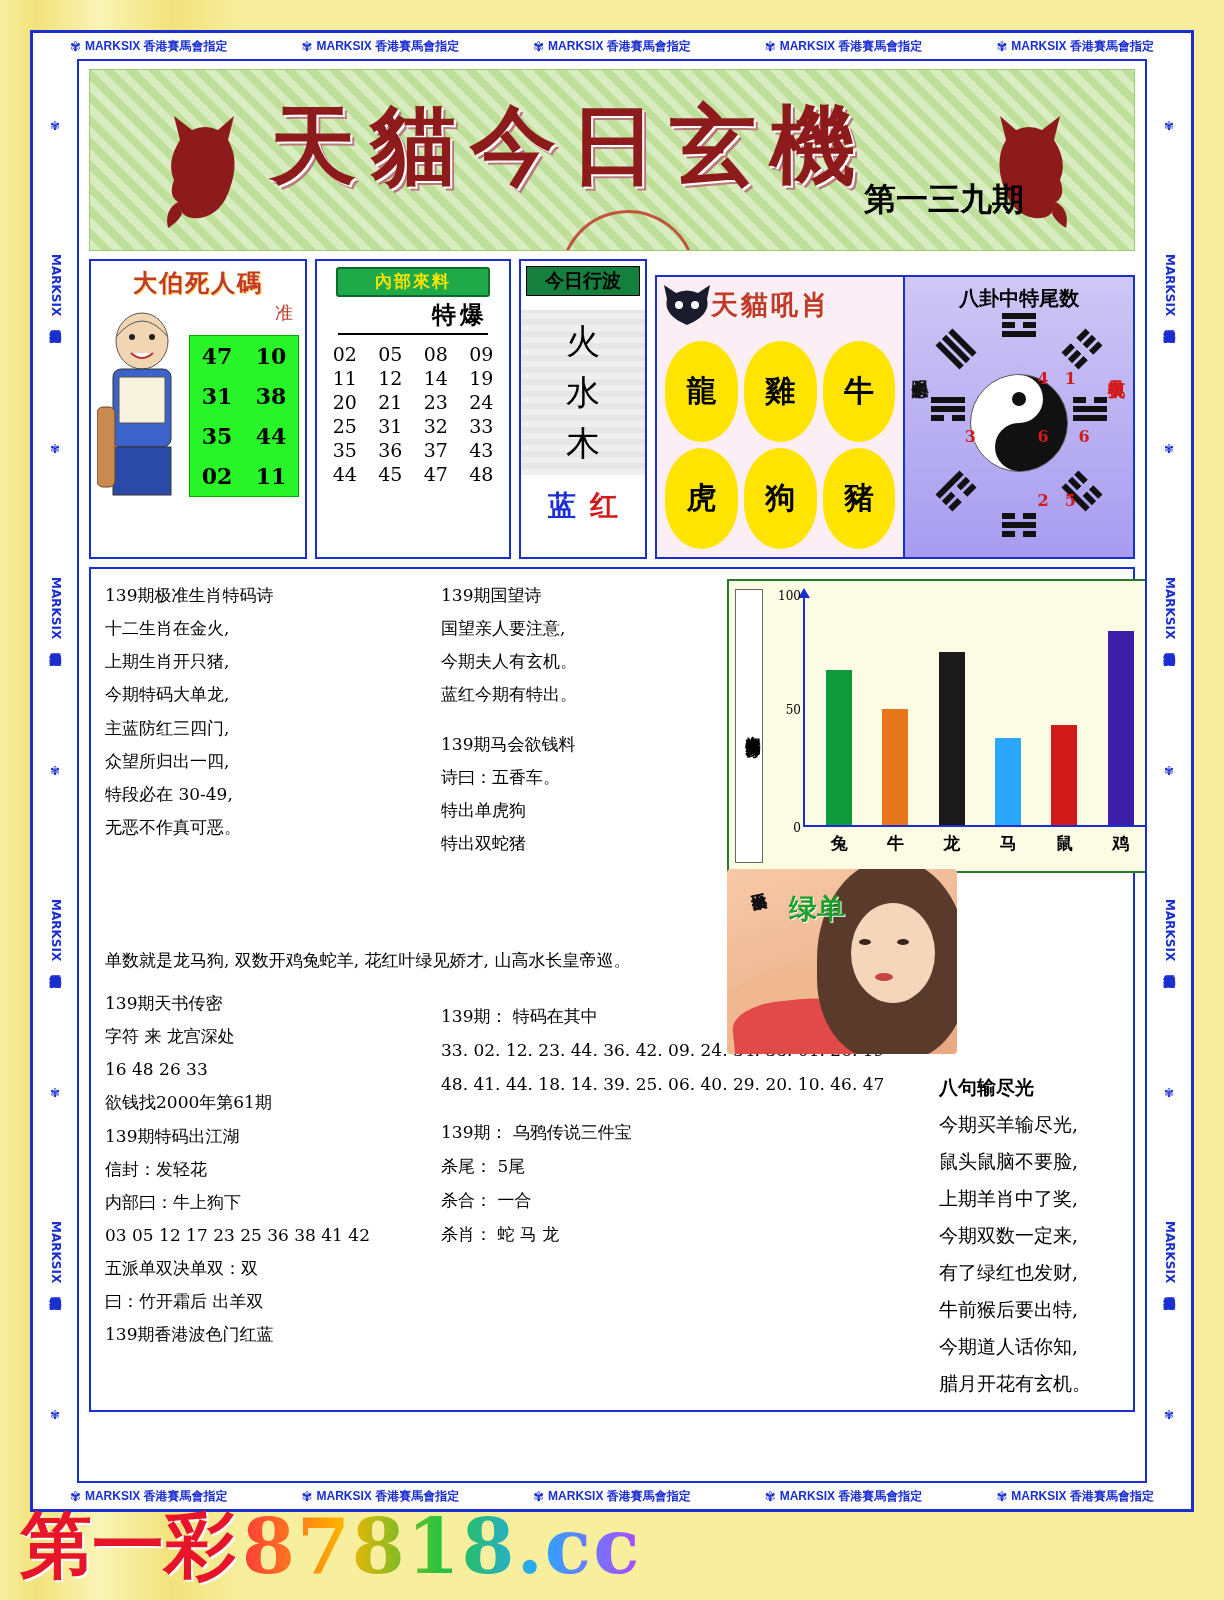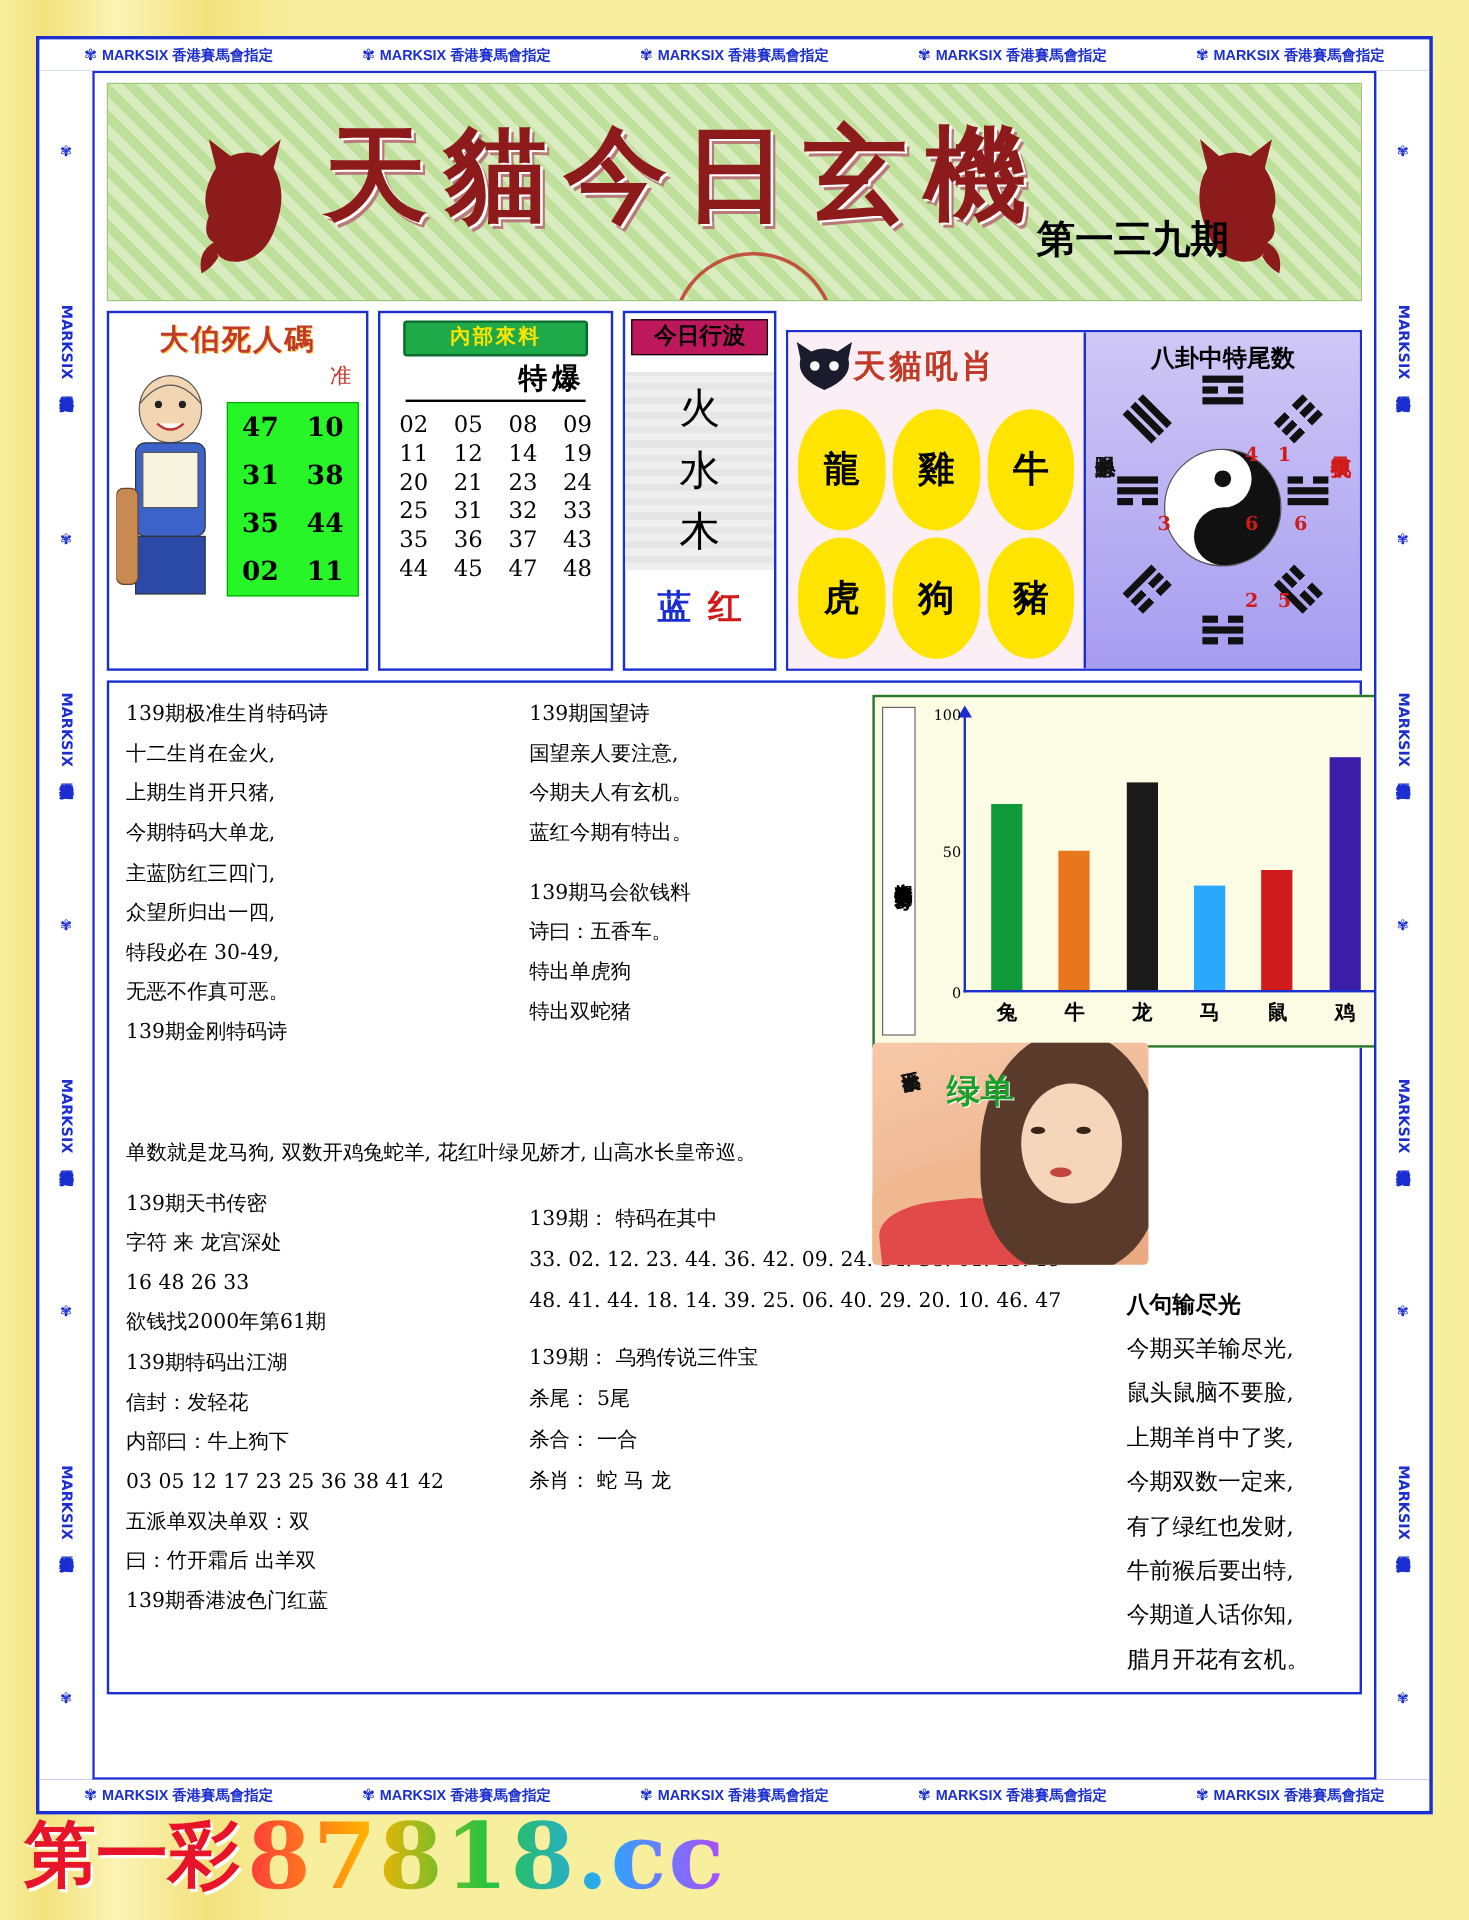--- a/index.html
+++ b/index.html
@@ -128,21 +128,21 @@
     border-bottom:2px solid #000;padding-bottom:2px;width:150px;margin-left:auto;margin-right:auto;
   }
   .b2 .grid{
     margin:8px 6px 0 6px;
     display:grid;grid-template-columns:repeat(4,1fr);gap:2px 2px;
     font-family:"DejaVu Serif",serif;font-size:19px;color:#000;text-align:center;
   }
 
   .b3 .hd3{
     margin:5px;height:28px;border:1px solid #000;text-align:center;line-height:26px;
-    font-size:19px;font-weight:bold;background:#be185d;
+    font-size:19px;font-weight:bold;background:#15803d;
   }
   .b3 .waves{
     text-align:center;font-family:"DejaVu Serif",serif;font-size:34px;
     line-height:1.5;margin-top:14px;color:#000;
     background:repeating-linear-gradient(0deg,#efefef 0 6px,#e6e6e6 6px 12px);
     padding:6px 0;
   }
   .b3 .lanhong{
     display:flex;justify-content:center;gap:14px;margin-top:12px;
     font-family:"DejaVu Serif",serif;font-size:28px;font-weight:bold;
@@ -277,21 +277,21 @@
   .mid-lower{position:absolute;left:350px;top:430px;width:540px;}
   .mid-lower div{font-size:17px;line-height:2.0;color:#000;white-space:nowrap;}
 
   .wide-line{position:absolute;left:14px;top:380px;width:1040px;font-size:17px;color:#000;white-space:nowrap;}
 
   .bottom-watermark{
     position:absolute;left:20px;bottom:6px;width:760px;height:96px;
     display:flex;align-items:center;gap:6px;pointer-events:none;
   }
   .bw-red{
-    font-family:Liberation Sans, sans-serif;font-weight:bold;font-size:60px;color:#e8152a;
+    font-family:Liberation Sans, sans-serif;font-weight:bold;font-size:72px;color:#e8152a;
     text-shadow:2px 2px 0 #fff;
   }
   .bw-num{
     font-family:"DejaVu Serif",serif;font-weight:bold;font-size:76px;
     background:linear-gradient(90deg,#ff3b3b,#ffb300,#27c33f,#2aa7ff,#b04bff);
     -webkit-background-clip:text;background-clip:text;color:transparent;
     text-shadow:none;letter-spacing:2px;
   }
 </style>
 </head>
@@ -563,21 +563,20 @@
 
         <div class="col-left">
           <div>139期极准生肖特码诗</div>
           <div>十二生肖在金火,</div>
           <div>上期生肖开只猪,</div>
           <div>今期特码大单龙,</div>
           <div>主蓝防红三四门,</div>
           <div>众望所归出一四,</div>
           <div>特段必在 30-49,</div>
           <div>无恶不作真可恶。</div>
-          <div>139期金刚特码诗</div>
         </div>
 
         <div class="col-mid">
           <div>139期国望诗</div>
           <div>国望亲人要注意,</div>
           <div>今期夫人有玄机。</div>
           <div>蓝红今期有特出。</div>
           <div class="gap"></div>
           <div>139期马会欲钱料</div>
           <div>诗曰：五香车。</div>

